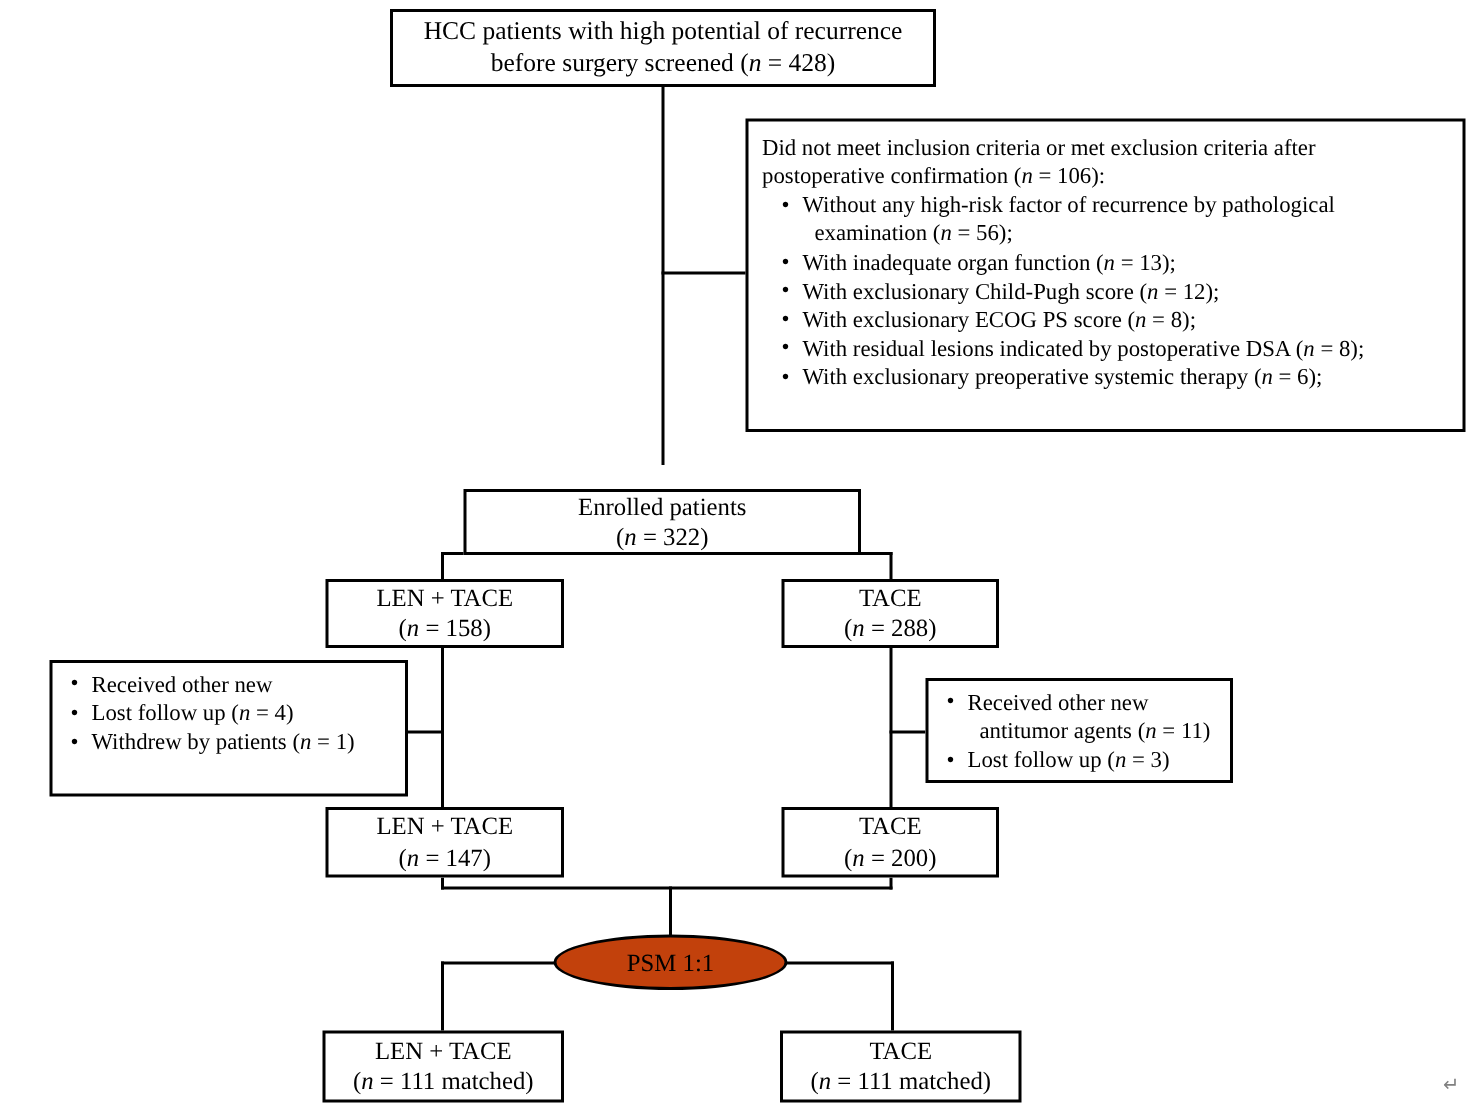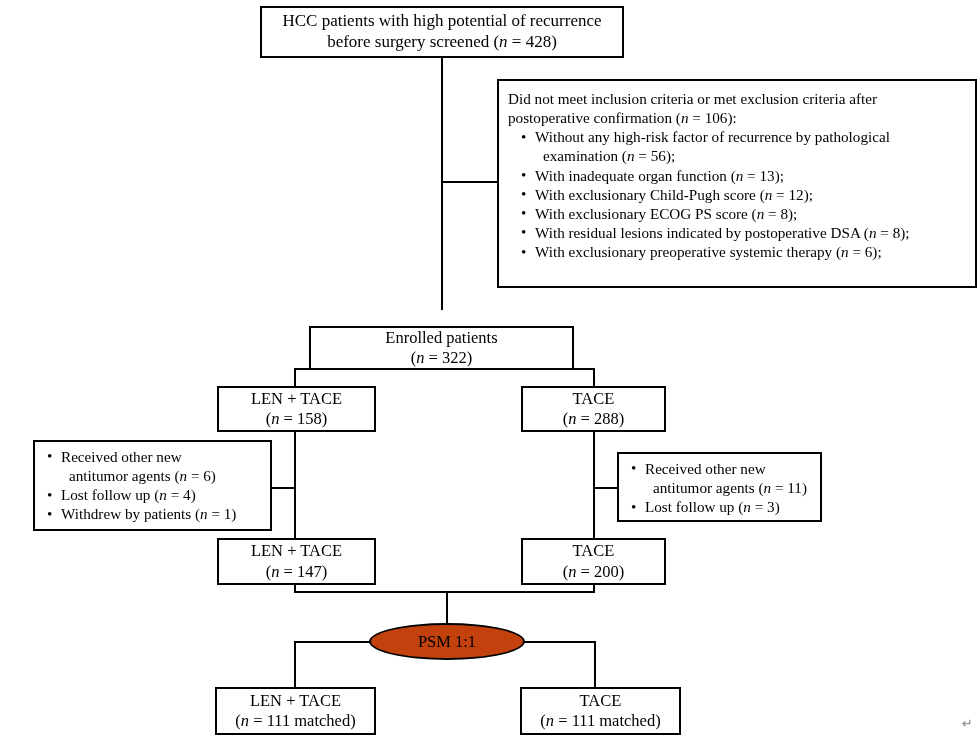--- a/index.html
+++ b/index.html
@@ -161,21 +161,20 @@
 
   <div class="node" style="left:521px; top:386px; width:145px; height:46px; font-size:16.5px;">
     <span class="line">TACE</span>
     <span class="line"><span>(</span><span class="ital">n</span><span> = 288)</span></span>
   </div>
 
   <div class="listbox" style="left:33px; top:440px; width:239px; height:91px; font-size:15.2px; padding:5px 7px 4px 7px;">
     <ul style="padding-left:5px;">
       <li>
         <span>Received other new</span>
-        <span class="cont"><span>antitumor agents (</span><span class="ital">n</span><span> = 6)</span></span>
       </li>
       <li><span>Lost follow up (</span><span class="ital">n</span><span> = 4)</span></li>
       <li><span>Withdrew by patients (</span><span class="ital">n</span><span> = 1)</span></li>
     </ul>
   </div>
 
   <div class="listbox" style="left:617px; top:452px; width:205px; height:70px; font-size:15.2px; padding:5px 7px 4px 7px;">
     <ul style="padding-left:5px;">
       <li>
         <span>Received other new</span>

